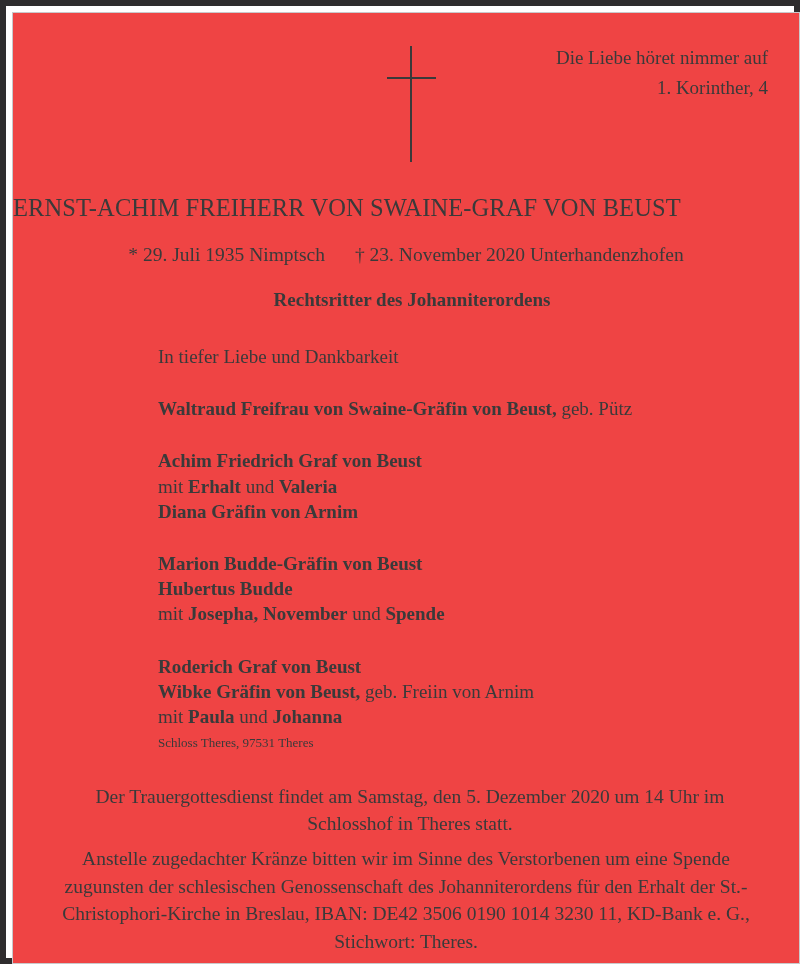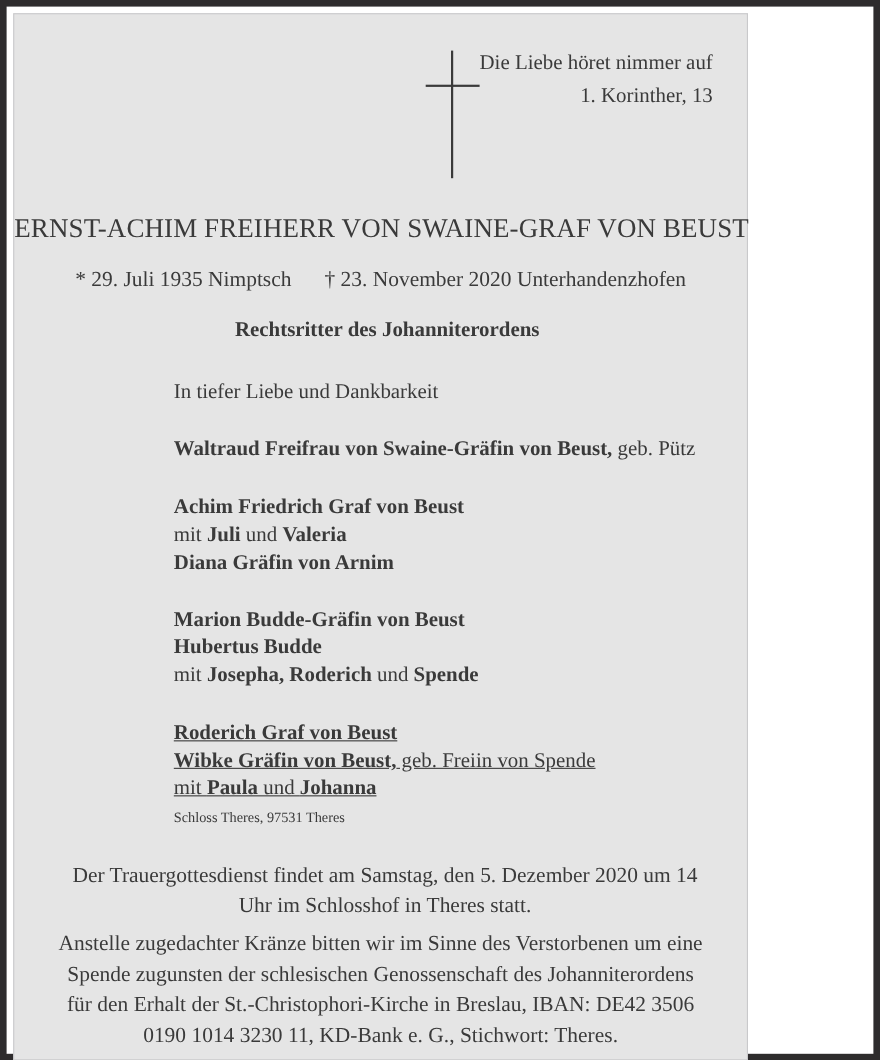--- a/index.html
+++ b/index.html
@@ -21,25 +21,25 @@
     width: 800px;
     height: 964px;
     box-sizing: border-box;
     border: 6px solid #2e2c2d;
     background: #ffffff;
   }
   .notice-inner {
     position: absolute;
     left: 6px;
     top: 6px;
-    width: 668px;
+    width: 788px;
     height: 952px;
     box-sizing: border-box;
     border: 1px solid #c9c9cb;
-    background: #e5e5e5;
+    background: #ef4444;
   }
 
   
   .cross {
     position: absolute;
     left: 373px;
     top: 33px;
     width: 52px;
     height: 116px;
   }
@@ -118,21 +118,20 @@
     line-height: 25.2px;
   }
   .family-block .intro {
     margin: 0 0 27px 0;
   }
   .family-group {
     margin: 0 0 27px 0;
   }
   .family-group:last-child {
     margin-bottom: 0;
-    text-decoration: underline;
   }
   .family-line {
     white-space: nowrap;
   }
   .family-line b {
     font-weight: bold;
   }
 
   .residence {
     position: absolute;
@@ -169,50 +168,50 @@
 <div class="notice-frame">
   <div class="notice-inner">
 
     <div class="cross">
       <div class="stem"></div>
       <div class="bar"></div>
     </div>
 
     <div class="quote">
       <div>Die Liebe höret nimmer auf</div>
-      <div>1. Korinther, 13</div>
+      <div>1. Korinther, 4</div>
     </div>
 
     <div class="deceased-name">ERNST-ACHIM FREIHERR VON SWAINE-GRAF VON BEUST</div>
 
     <div class="life-dates">
       <span>* 29. Juli 1935 Nimptsch</span><span class="gap"></span><span>† 23. November 2020 Unterhandenzhofen</span>
     </div>
 
     <div class="honorific">Rechtsritter des Johanniterordens</div>
 
     <div class="family-block">
       <div class="intro">In tiefer Liebe und Dankbarkeit</div>
       <div id="family-groups">
           <div class="family-group">
             <div class="family-line"><b>Waltraud Freifrau von Swaine-Gräfin von Beust,</b><span> geb. Pütz</span></div>
           </div>
           <div class="family-group">
             <div class="family-line"><b>Achim Friedrich Graf von Beust</b></div>
-            <div class="family-line"><span>mit </span><b>Juli</b><span> und </span><b>Valeria</b></div>
+            <div class="family-line"><span>mit </span><b>Erhalt</b><span> und </span><b>Valeria</b></div>
             <div class="family-line"><b>Diana Gräfin von Arnim</b></div>
           </div>
           <div class="family-group">
             <div class="family-line"><b>Marion Budde-Gräfin von Beust</b></div>
             <div class="family-line"><b>Hubertus Budde</b></div>
-            <div class="family-line"><span>mit </span><b>Josepha, Roderich</b><span> und </span><b>Spende</b></div>
+            <div class="family-line"><span>mit </span><b>Josepha, November</b><span> und </span><b>Spende</b></div>
           </div>
           <div class="family-group">
             <div class="family-line"><b>Roderich Graf von Beust</b></div>
-            <div class="family-line"><b>Wibke Gräfin von Beust,</b><span> geb. Freiin von Spende</span></div>
+            <div class="family-line"><b>Wibke Gräfin von Beust,</b><span> geb. Freiin von Arnim</span></div>
             <div class="family-line"><span>mit </span><b>Paula</b><span> und </span><b>Johanna</b></div>
           </div>
         </div>
     </div>
 
     <div class="residence">Schloss Theres, 97531 Theres</div>
 
     <div class="service-info">Der Trauergottesdienst findet am Samstag, den 5. Dezember 2020 um 14 Uhr im Schlosshof in Theres statt.</div>
 
     <div class="donation-info">Anstelle zugedachter Kränze bitten wir im Sinne des Verstorbenen um eine Spende zugunsten der schlesischen Genossenschaft des Johanniterordens für den Erhalt der St.-Christophori-Kirche in Breslau, IBAN: DE42 3506 0190 1014 3230 11, KD-Bank e. G., Stichwort: Theres.</div>

